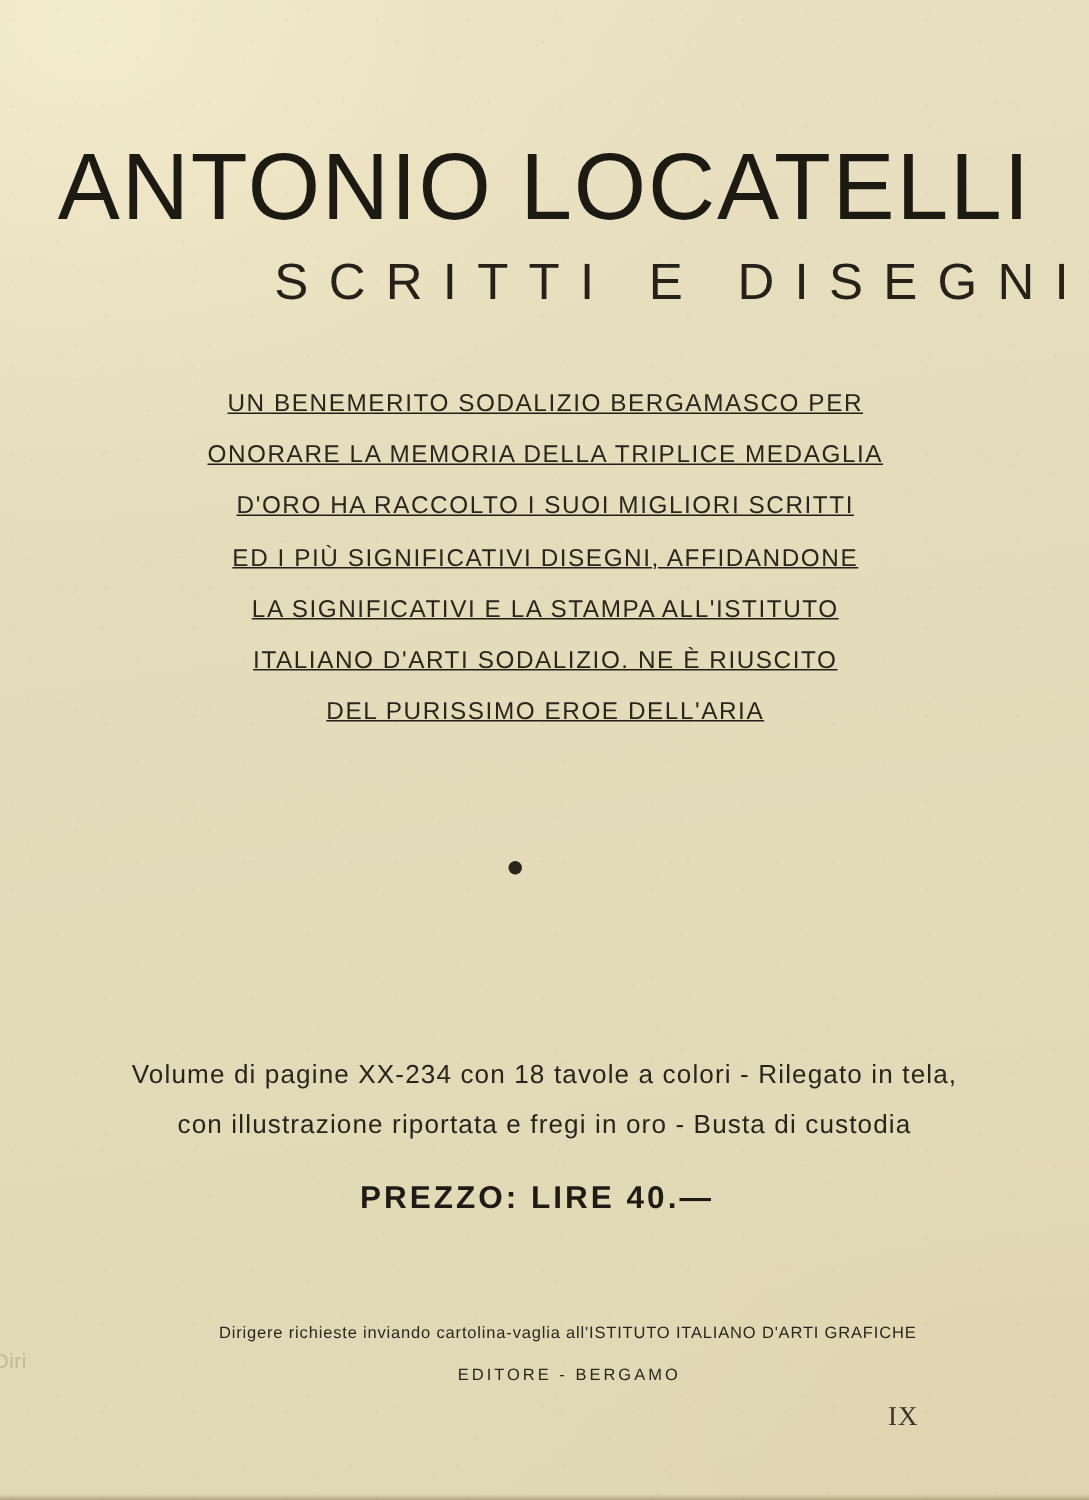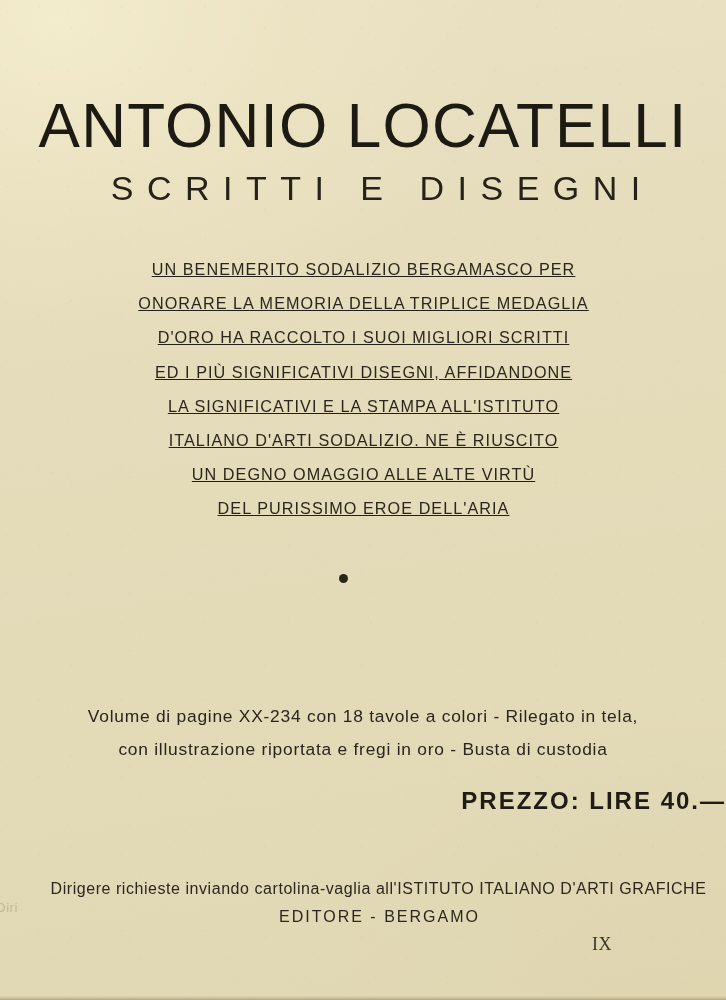--- a/index.html
+++ b/index.html
@@ -75,21 +75,21 @@
     font-weight: 400;
     letter-spacing: 1.2px;
     color: #1d1a14;
     transform: scaleX(0.985);
   }
 
   .subtitle {
     position: absolute;
     left: 0; right: 0;
     top: 143px;
-    text-align: center;
+    text-align: right;
     font-size: 34px;
     line-height: 1;
     font-weight: 400;
     letter-spacing: 13.5px;
     text-indent: 13.5px;
     color: #26221a;
     padding-left: 25px;
   }
 
   
@@ -130,40 +130,40 @@
   .spec-line {
     font-size: 17.4px;
     line-height: 32.5px;
     letter-spacing: 0.75px;
     color: #2a251c;
     white-space: nowrap;
   }
 
   .price {
     position: absolute;
-    left: 0; right: 0;
+    left: 0; right: 12px;
     top: 787px;
-    text-align: right;
-    font-size: 24px;
+    text-align: center;
+    font-size: 21px;
     font-weight: 700;
     letter-spacing: 2.0px;
     text-indent: 2.0px;
     color: #201c15;
     white-space: nowrap;
   }
 
   
   .footer {
     position: absolute;
     left: 0; right: 0;
     top: 875px;
     text-align: center;
   }
   .footer-line {
-    font-size: 16px;
+    font-size: 11px;
     line-height: 28px;
     letter-spacing: 0.55px;
     color: #2c271e;
     white-space: nowrap;
     padding-left: 31px;
   }
   .footer-line.caps {
     letter-spacing: 2.0px;
     text-indent: 2.0px;
   }
@@ -191,21 +191,20 @@
   <h1 class="title">ANTONIO LOCATELLI</h1>
   <h2 class="subtitle">SCRITTI E DISEGNI</h2>
 
   <div class="blurb">
     <div class="blurb-line">UN  BENEMERITO  SODALIZIO  BERGAMASCO  PER</div>
     <div class="blurb-line">ONORARE  LA  MEMORIA  DELLA  TRIPLICE  MEDAGLIA</div>
     <div class="blurb-line">D'ORO  HA  RACCOLTO  I  SUOI  MIGLIORI  SCRITTI</div>
     <div class="blurb-line">ED  I  PIÙ  SIGNIFICATIVI  DISEGNI,  AFFIDANDONE</div>
     <div class="blurb-line">LA  SIGNIFICATIVI  E  LA  STAMPA  ALL'ISTITUTO</div>
     <div class="blurb-line">ITALIANO  D'ARTI  SODALIZIO.  NE  È  RIUSCITO</div>
-    <div class="blurb-line">UN  DEGNO  OMAGGIO  ALLE  ALTE  VIRTÙ</div>
     <div class="blurb-line">DEL  PURISSIMO  EROE  DELL'ARIA</div>
   </div>
 
   <div class="ornament"></div>
 
   <div class="specs">
     <div class="spec-line">Volume di pagine XX-234 con 18 tavole a colori - Rilegato in tela,</div>
     <div class="spec-line">con illustrazione riportata e fregi in oro  -  Busta di custodia</div>
   </div>
 

